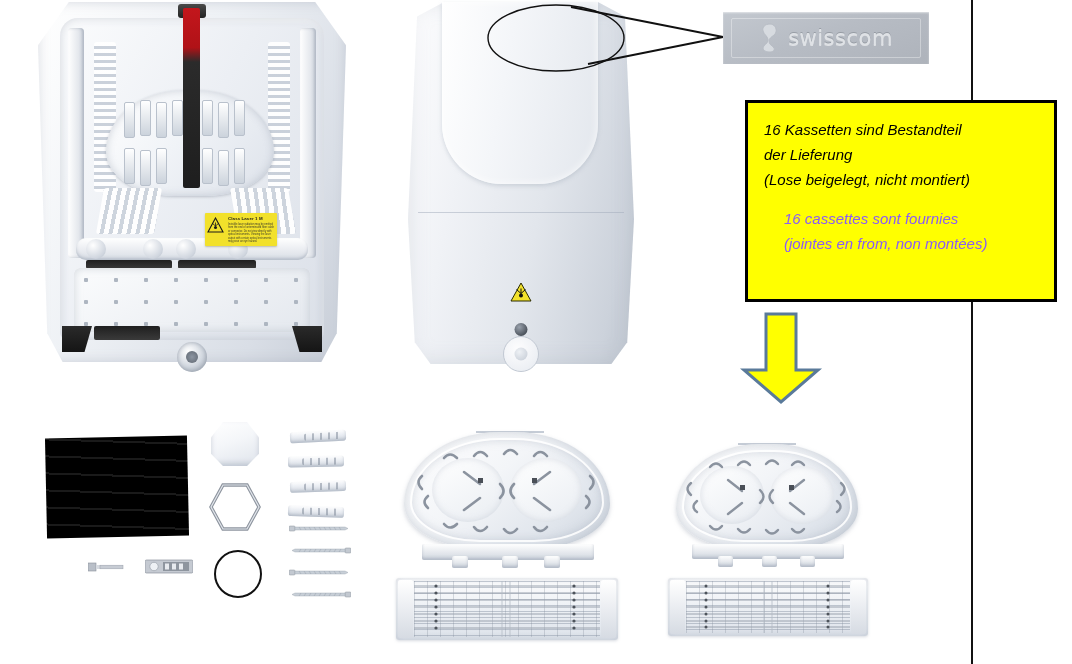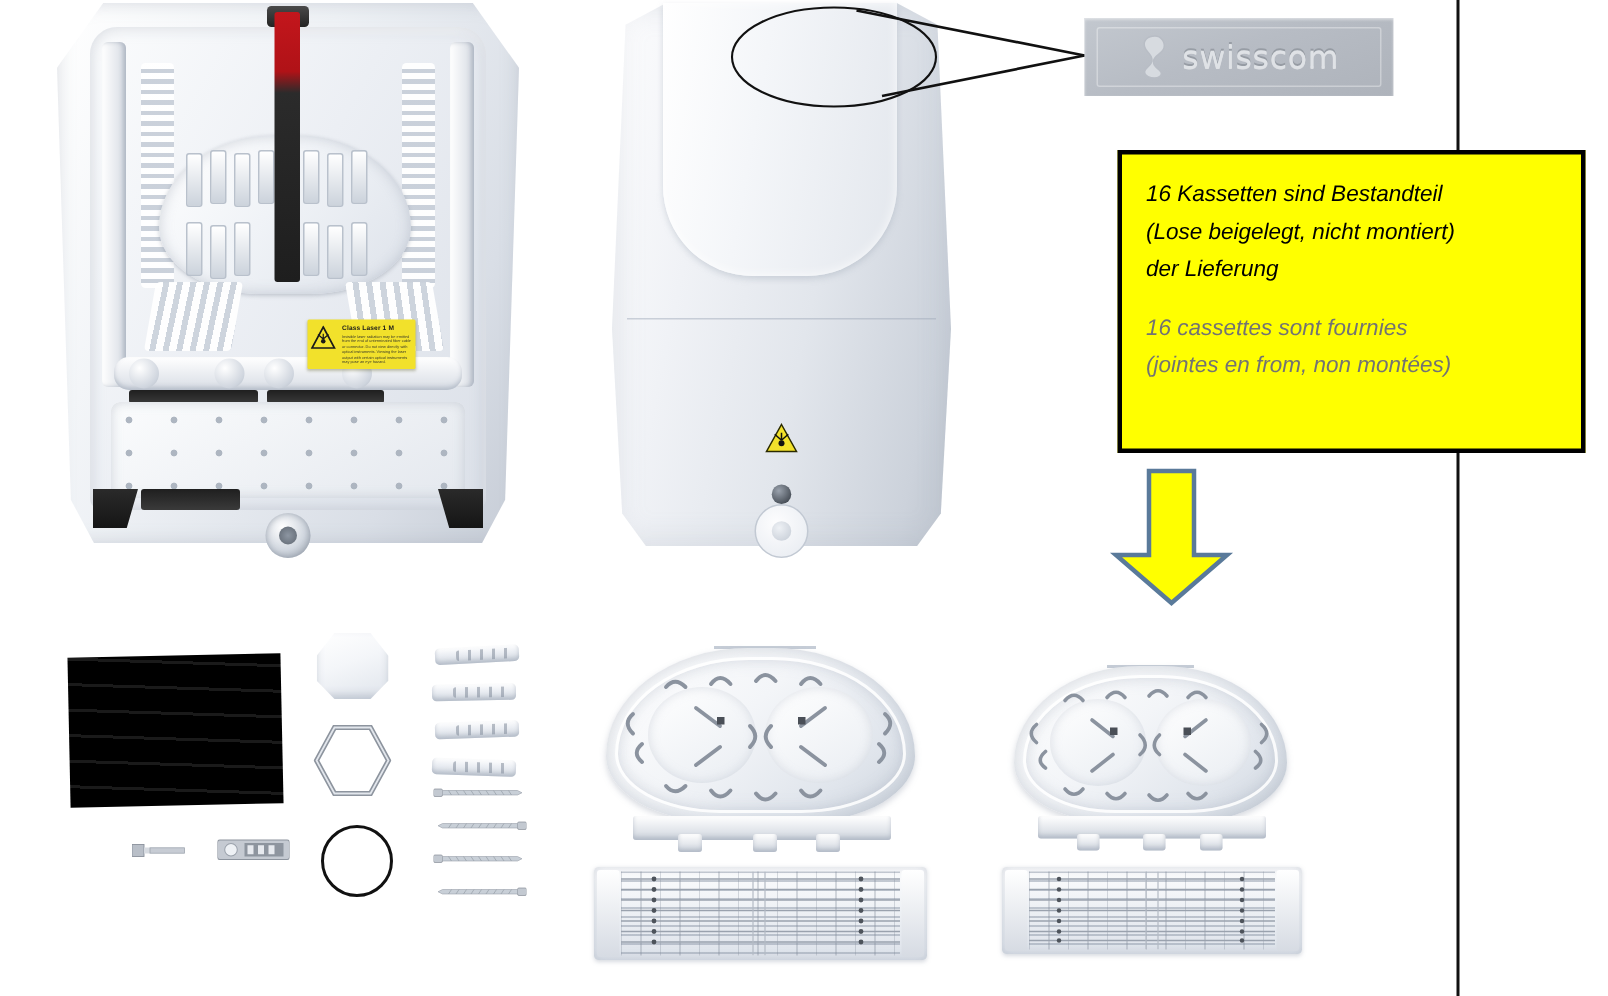--- a/index.html
+++ b/index.html
@@ -226,21 +226,21 @@
   .note-box {
     left: 745px; top: 100px; width: 312px; height: 202px;
     background: #ffff00;
     border: 3px solid #000000;
     box-sizing: border-box;
   }
   .note-line {
     font-size: 15px; line-height: 25px; white-space: nowrap; font-style: italic;
   }
   .note-de { color: #000000; }
-  .note-fr { color: #737373; }
+  .note-fr { color: #8b5cf6; margin-left: 20px; }
   .note-pad { padding: 14px 0 0 16px; }
 
   .arrow-svg { left: 738px; top: 312px; width: 86px; height: 92px; }
 
   
   .velcro {
     left: 46px; top: 437px; width: 142px; height: 100px;
     background:
       repeating-linear-gradient(3deg, #000000 0 13px, #1a1a1a 13px 15px, #000000 15px 17px);
     transform: rotate(-1.2deg);
@@ -430,22 +430,22 @@
       <svg width="22" height="30" viewBox="0 0 22 30">
         <path d="M11 1 C6 1 3 4 4 8 C5 12 9 13 9 17 C9 21 4 22 4 25 C4 28 8 29 11 29 C14 29 16 27 15 25 C13 22 10 22 10 18 C10 14 16 13 17 9 C18 5 15 1 11 1 Z" fill="#d7dbe0" stroke="#b8bdc5" stroke-width="1"></path>
       </svg>
       <span class="logo-word">swisscom</span>
     </div>
   </div>
 
   <div class="abs note-box">
     <div class="note-pad">
       <div class="note-line note-de">16 Kassetten sind Bestandteil</div>
+      <div class="note-line note-de">der Lieferung</div>
       <div class="note-line note-de">(Lose beigelegt, nicht montiert)</div>
-      <div class="note-line note-de">der Lieferung</div>
       <div class="note-line" style="height:14px;">&nbsp;</div>
       <div class="note-line note-fr">16 cassettes sont fournies</div>
       <div class="note-line note-fr">(jointes en from, non montées)</div>
     </div>
   </div>
 
   <svg class="abs arrow-svg" viewBox="0 0 86 92">
     <polygon points="28,2 58,2 58,58 80,58 43,90 6,58 28,58" fill="#ffff00" stroke="#5a7a9a" stroke-width="3" stroke-linejoin="miter"></polygon>
   </svg>
 

